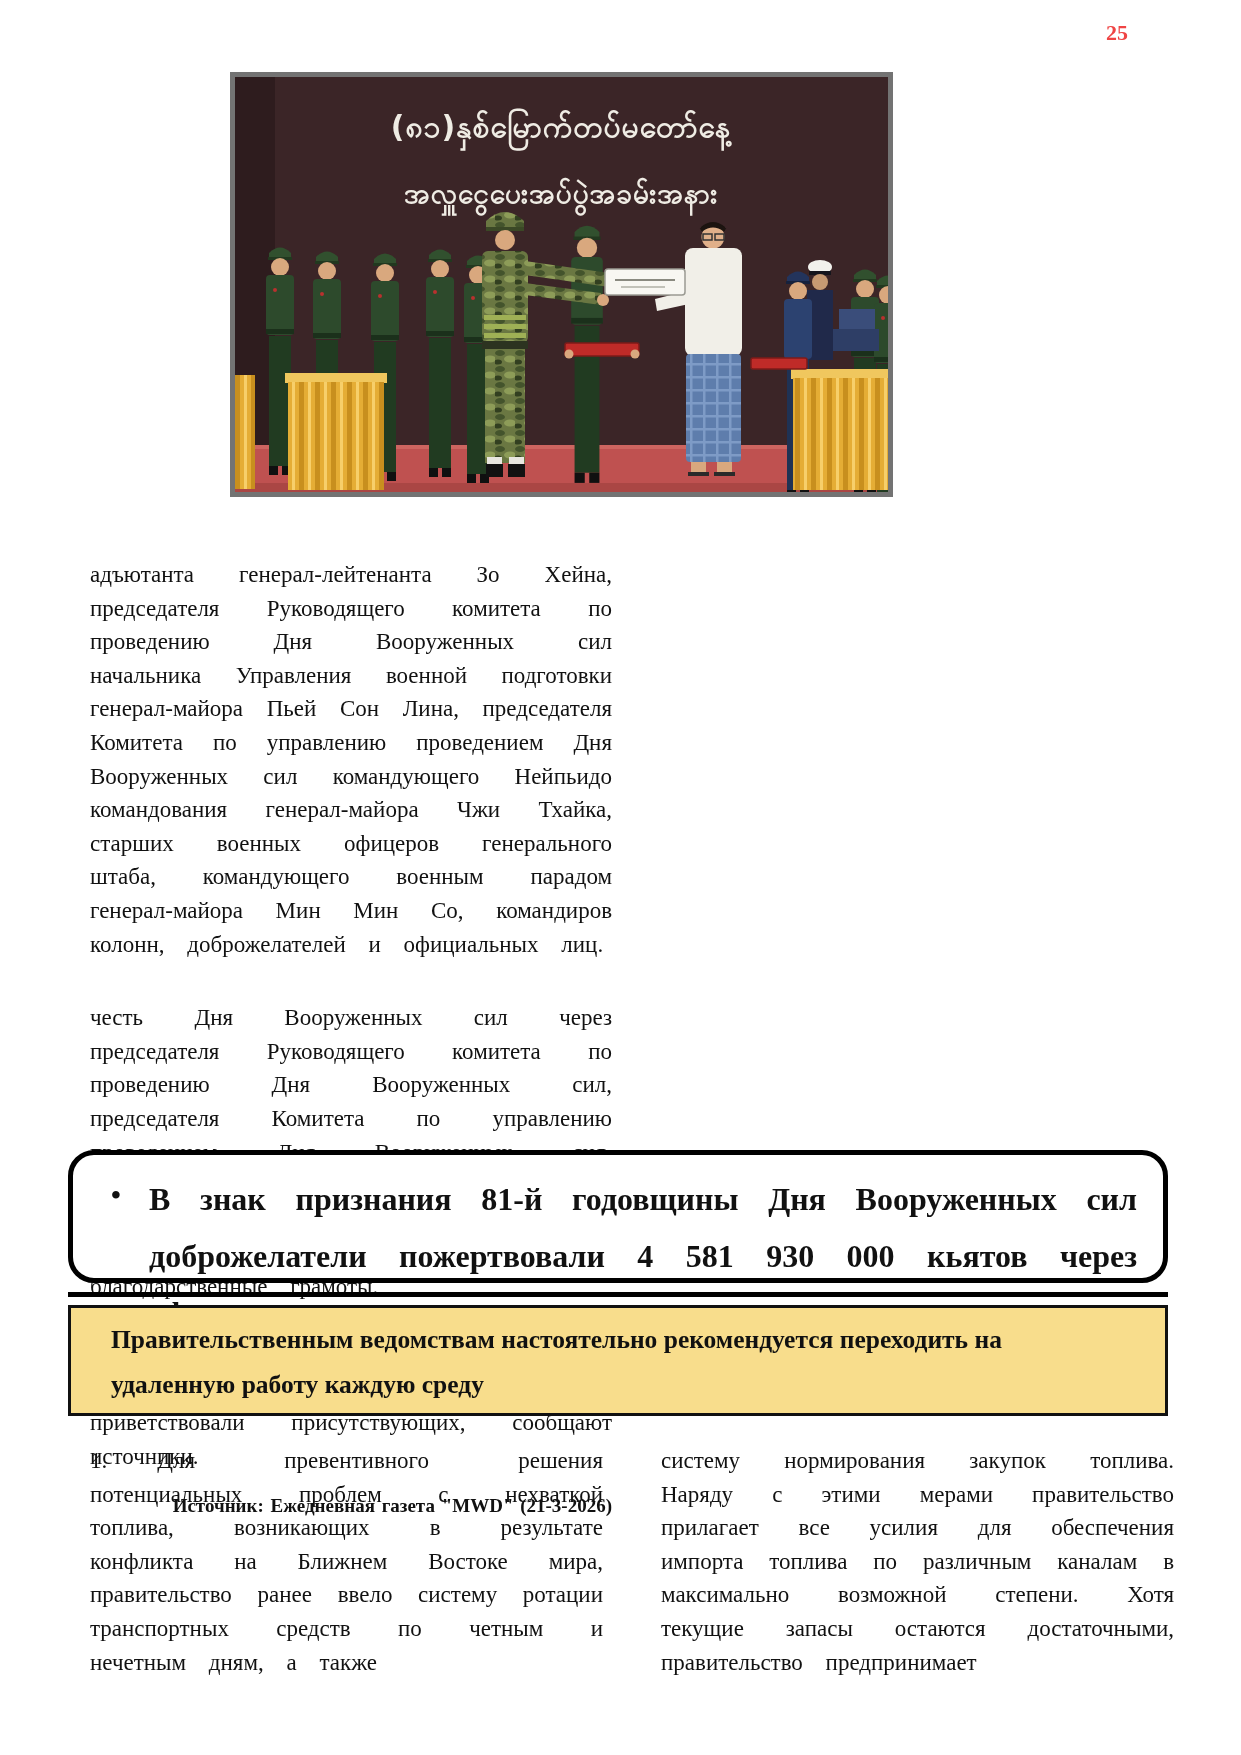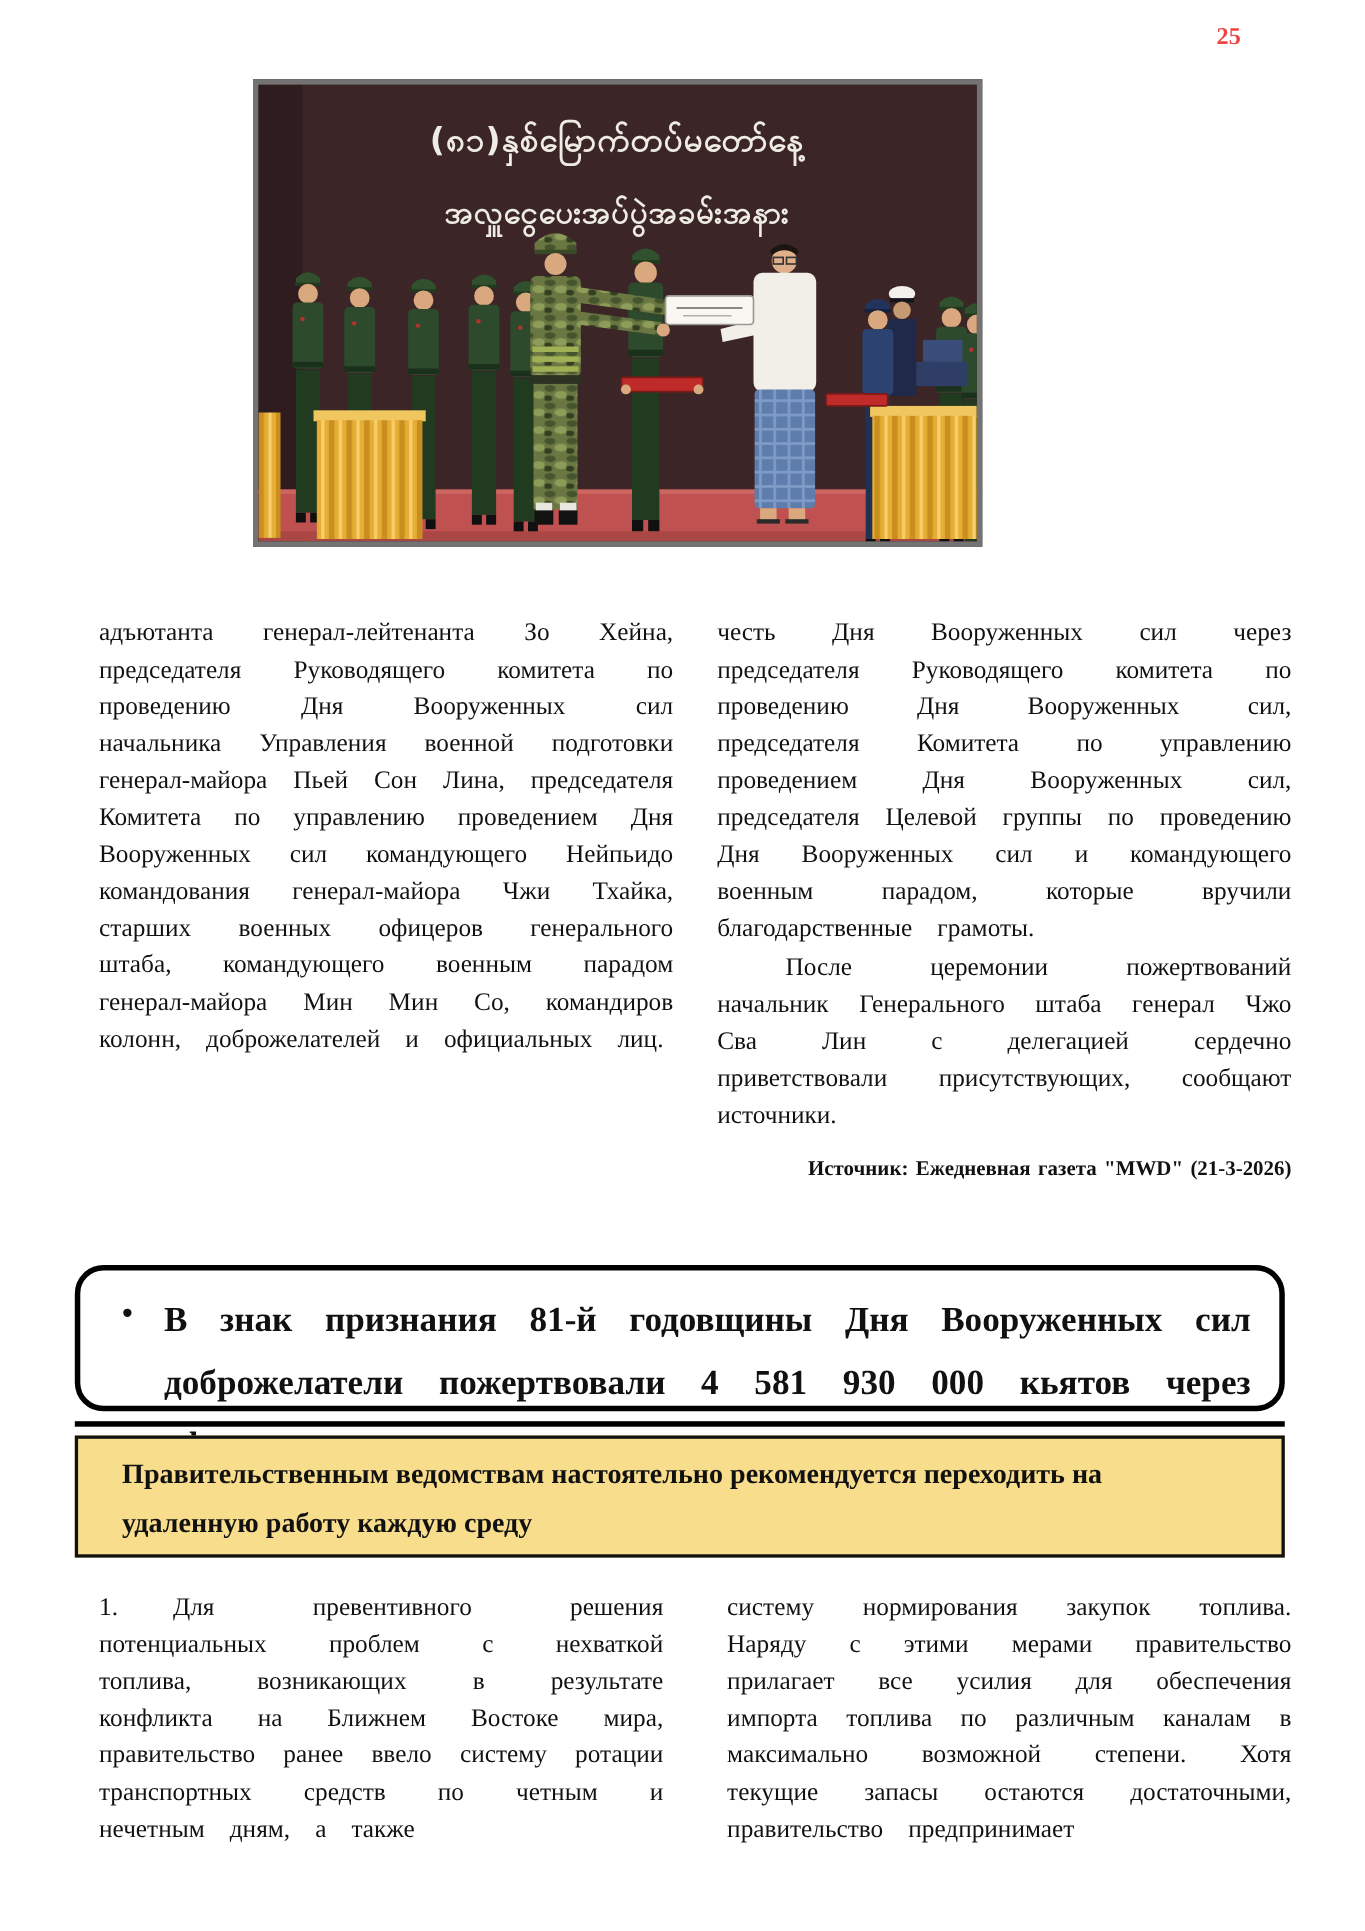--- a/index.html
+++ b/index.html
@@ -22,21 +22,21 @@
   }
   .photo-frame svg{width:100%;height:100%;display:block;}
   .caption-text{
     font-family:"DejaVu Sans", sans-serif;
     font-weight:bold;
     fill:#efece4;
   }
   
   .articles{
     position:absolute;left:90px;top:558px;width:1084px;
-    display:flex;gap:40px;
+    display:flex;gap:40px;flex-direction:column;
   }
   .col{
     width:522px;
     font-size:23px;line-height:33.6px;
     text-align:justify;
     word-spacing:17px;
   }
   .col p{margin:0;}
   .col p.indent{text-indent:62px;margin-top:2px;}
   .source-line{

